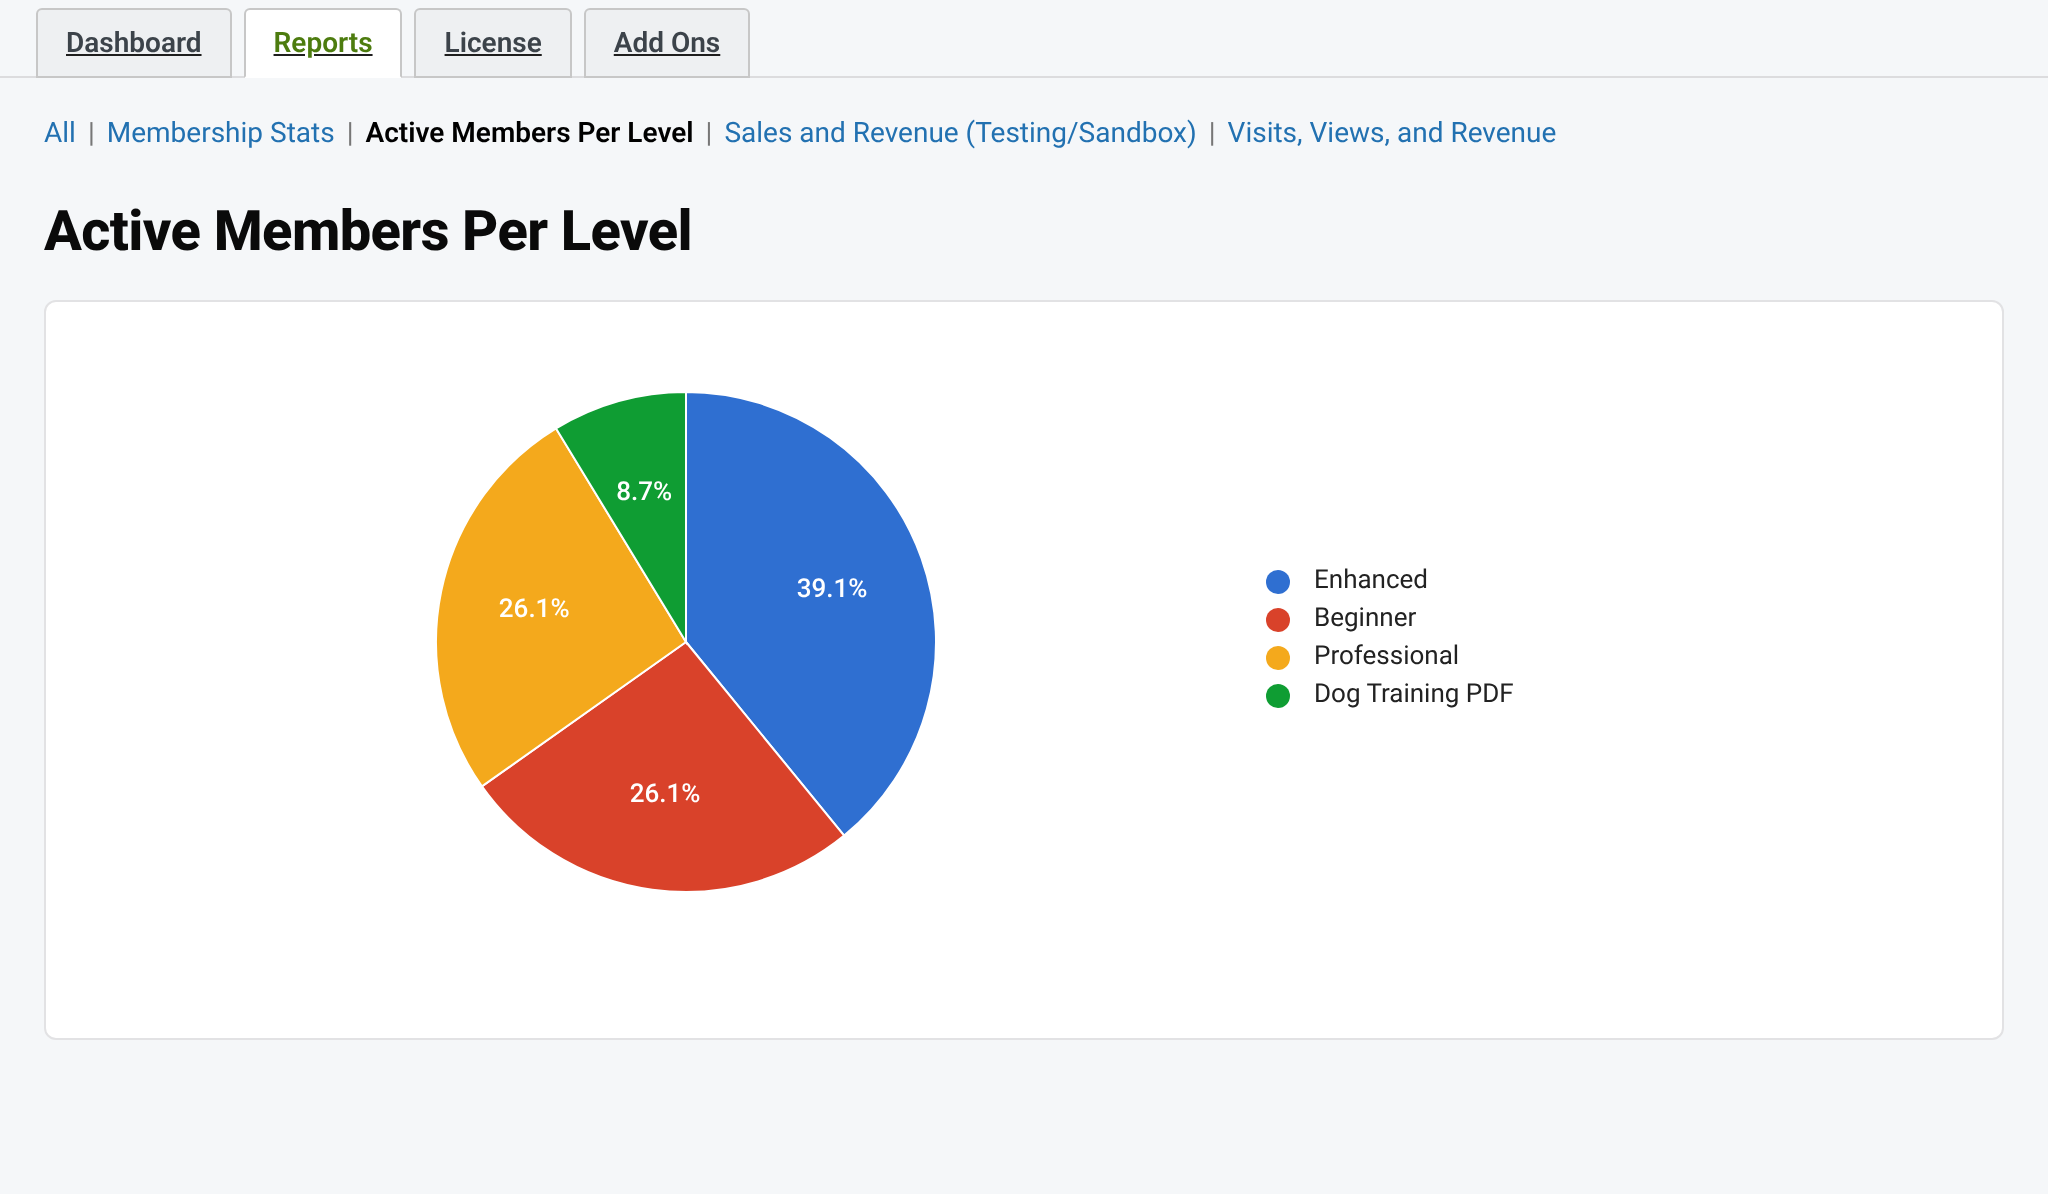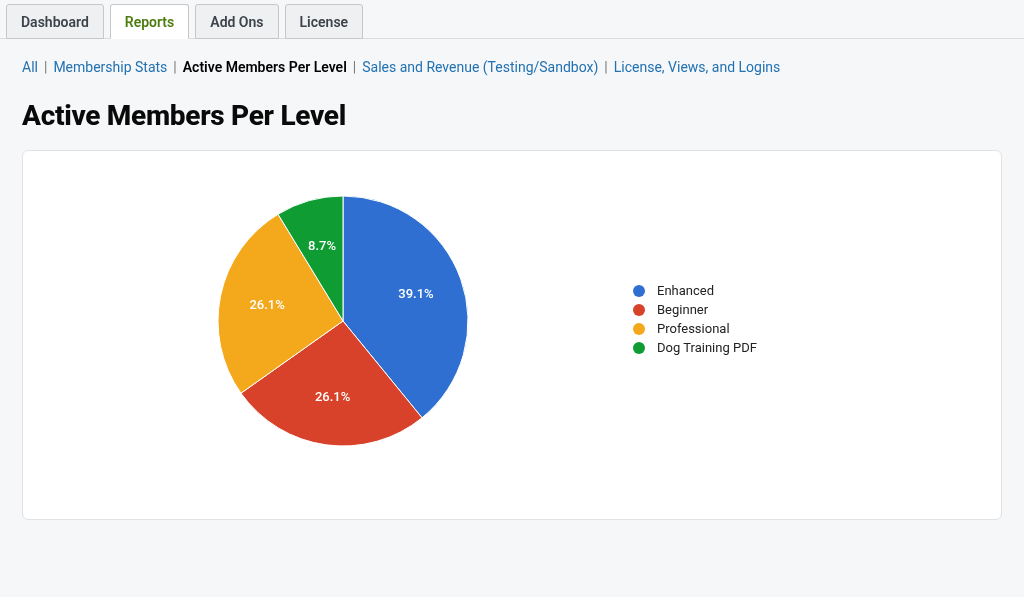--- a/index.html
+++ b/index.html
@@ -7,23 +7,24 @@
     font-family: -apple-system, BlinkMacSystemFont, "Segoe UI", Roboto, Helvetica, Arial, sans-serif;
     background: #f5f7f9;
     color: #1e1e1e;
     font-size: 14px;
     width: 1024px;
   }
   .content { padding: 0 22px 22px 22px; }
   .tabs {
     display: flex;
     gap: 6px;
-    padding-left: 6px;
+    padding-left: 18px;
     border-bottom: 1px solid #dcdcde;
     background: #f5f7f9;
+    text-decoration: underline;
   }
   .tab {
     border: 1px solid #c7c7c7;
     background: #eef0f2;
     color: #3c434a;
     padding: 10px 14px 9px 14px;
     font-size: 14px;
     line-height: 1;
     border-top-left-radius: 3px;
     border-top-right-radius: 3px;
@@ -89,26 +90,26 @@
     text-anchor: middle;
     dominant-baseline: middle;
   }
 </style>
 </head>
 <body>
 
 <div class="tabs" id="tabs">
     <div class="tab">Dashboard</div>
     <div class="tab active">Reports</div>
+    <div class="tab">License</div>
     <div class="tab">Add Ons</div>
-    <div class="tab">License</div>
   </div>
 
 <div class="content">
-  <div class="subnav" id="subnav"><a>All</a><span class="sep">|</span><a>Membership Stats</a><span class="sep">|</span><span class="current">Active Members Per Level</span><span class="sep">|</span><a>Sales and Revenue (Testing/Sandbox)</a><span class="sep">|</span><a>License, Views, and Logins</a></div>
+  <div class="subnav" id="subnav"><a>All</a><span class="sep">|</span><a>Membership Stats</a><span class="sep">|</span><span class="current">Active Members Per Level</span><span class="sep">|</span><a>Sales and Revenue (Testing/Sandbox)</a><span class="sep">|</span><a>Visits, Views, and Revenue</a></div>
 
   <h1 class="page-title">Active Members Per Level</h1>
 
   <div class="panel">
     <div class="chart-wrap">
       <div class="pie-area">
         <svg id="pieSvg" width="260" height="260" viewBox="0 0 260 260">
             <path d="M 130 130 L 130 5 A 125 125 0 0 1 209.07127023914057 226.8128825248417 Z" fill="#2f6fd1" stroke="#fff" stroke-width="1"></path>
             <text x="203.00037330493126" y="103.977019822075" class="sliceLabel">39.1%</text>
             <path d="M 130 130 L 209.07127023914057 226.8128825248417 A 125 125 0 0 1 27.95759366035206 202.19658792778353 Z" fill="#d9422a" stroke="#fff" stroke-width="1"></path>

